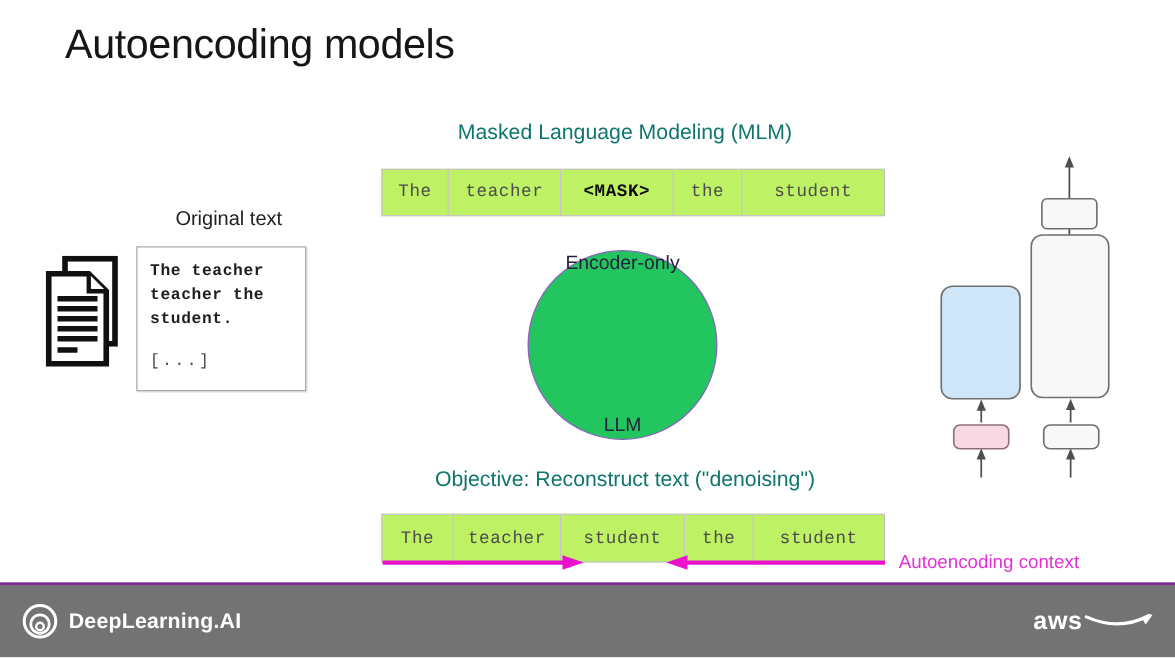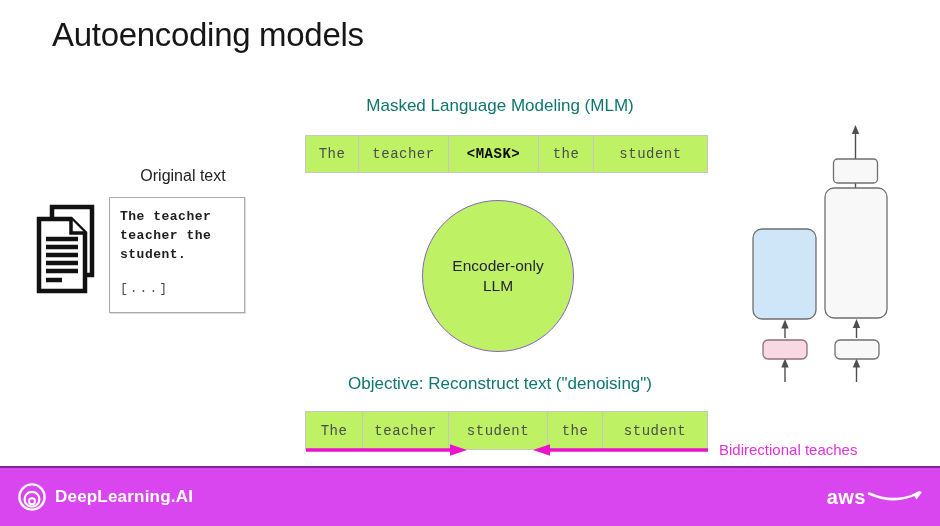--- a/index.html
+++ b/index.html
@@ -75,39 +75,39 @@
     margin-top:17px;
     font-family:"Liberation Mono", monospace;
     font-size:13px;
     color:#4a4a4a;
     letter-spacing:2px;
   }
 
   .llm-circle{
     left:422px;top:200px;width:152px;height:152px;
     border-radius:50%;
-    background:#bef264;
+    background:#22c55e;
     border:1px solid #8a62c0;
     display:flex;flex-direction:column;
-    align-items:center;justify-content:center;
+    align-items:center;justify-content:space-between;
     box-sizing:border-box;
   }
   .llm-circle .ln{
     font-size:15.5px;color:#29203e;line-height:1.3;text-align:center;
   }
 
   .bidi-label{
     left:719px;top:441px;
     font-size:15px;
     color:#e331d4;
   }
 
   .footer{
     left:0;bottom:0;width:940px;height:58px;
-    background:#d946ef;
+    background:#737373;
     border-top:2px solid #7c2795;
     box-sizing:content-box;
     display:flex;align-items:center;justify-content:space-between;
     padding:0;
   }
   .brand{
     display:flex;align-items:center;gap:8px;margin-left:17px;
   }
   .brand-text{
     color:#ffffff;font-size:17px;font-weight:bold;letter-spacing:0.2px;
@@ -174,21 +174,21 @@
     <div class="cell" style="flex:1">student</div>
   </div>
 
   <svg class="abs" style="left:296px;top:441px" width="420" height="18" viewBox="0 0 420 18">
     <line x1="10" y1="9" x2="157" y2="9" stroke="#ea12cd" stroke-width="3.4"></line>
     <polygon points="171,9 154,3.2 154,14.8" fill="#ea12cd"></polygon>
     <line x1="412" y1="9" x2="251" y2="9" stroke="#ea12cd" stroke-width="3.4"></line>
     <polygon points="237,9 254,3.2 254,14.8" fill="#ea12cd"></polygon>
   </svg>
 
-  <div class="abs bidi-label">Bidirectional teaches</div>
+  <div class="abs bidi-label">Autoencoding context</div>
 
   <svg class="abs" style="left:740px;top:112px" width="160" height="280" viewBox="0 0 160 280">
     <g stroke="#4f4f4f" stroke-width="1.4">
       <line x1="115.5" y1="48" x2="115.5" y2="21"></line>
       <line x1="115.5" y1="71" x2="115.5" y2="77"></line>
       <line x1="45" y1="270" x2="45" y2="253"></line>
       <line x1="45" y1="226" x2="45" y2="214"></line>
       <line x1="116.5" y1="270" x2="116.5" y2="253"></line>
       <line x1="116.5" y1="226" x2="116.5" y2="214"></line>
     </g>

